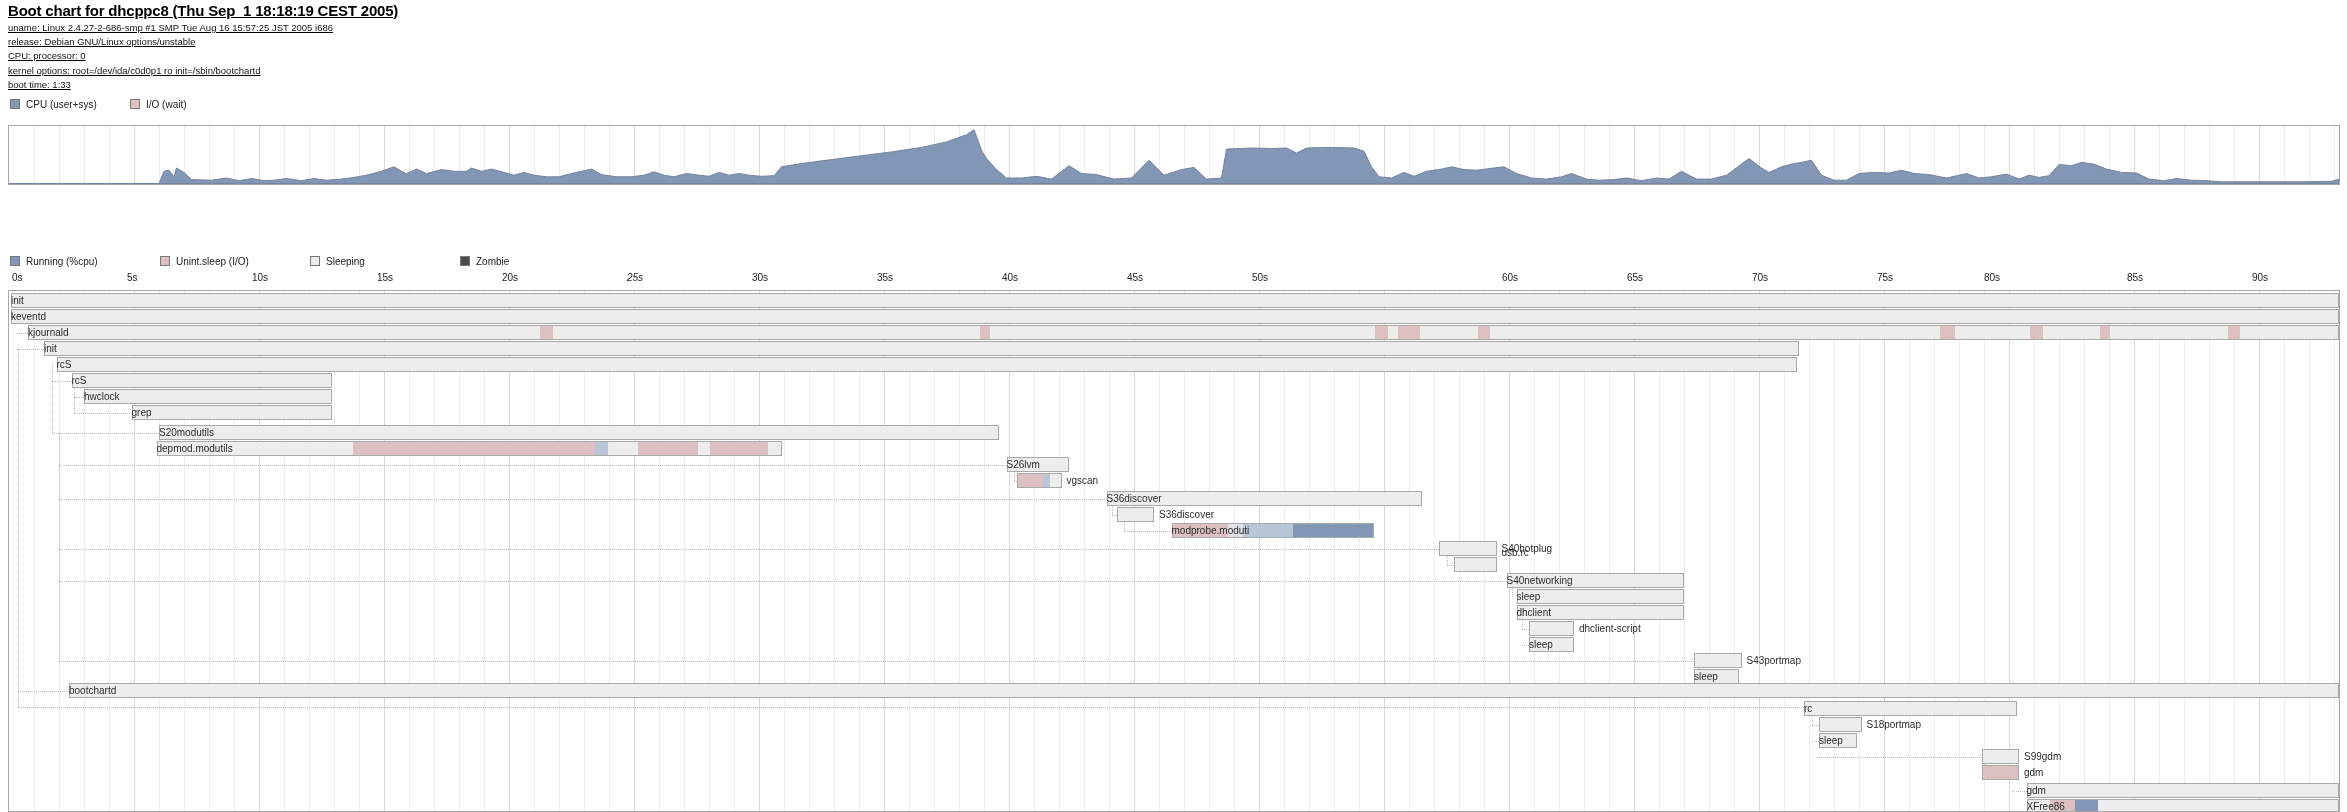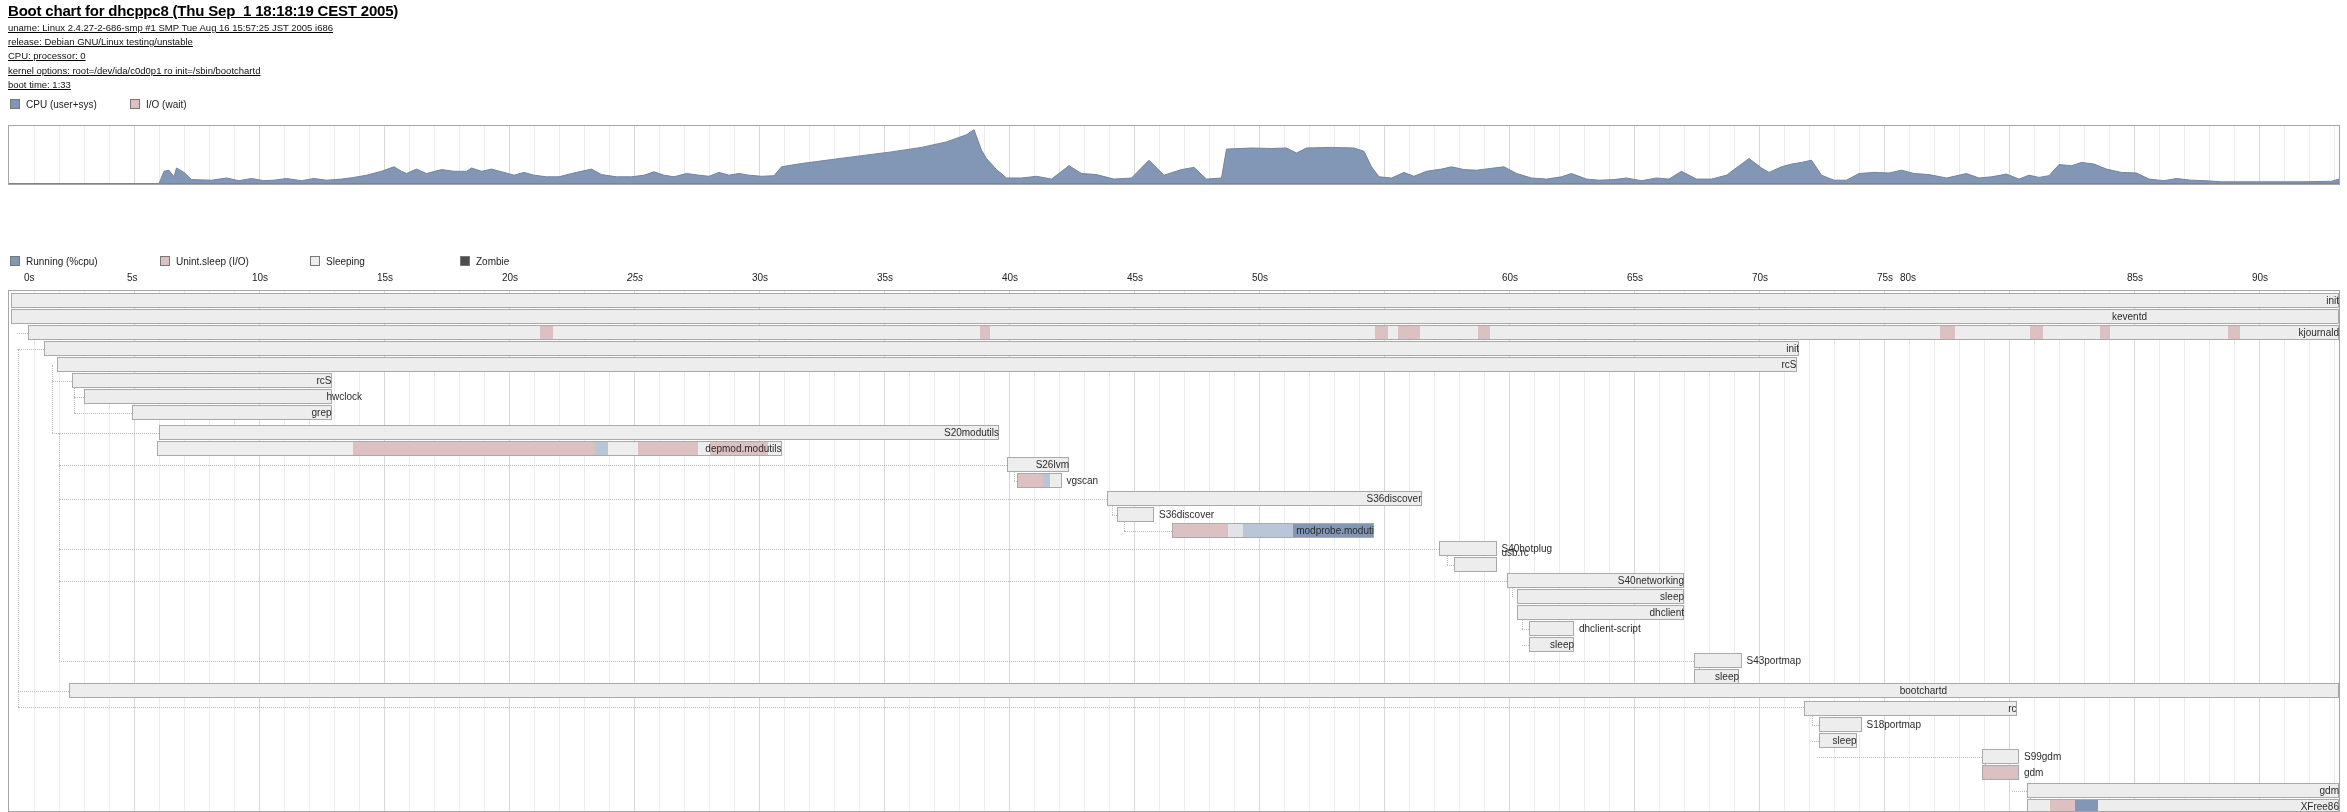--- a/index.html
+++ b/index.html
@@ -14,31 +14,31 @@
   .sw{display:inline-block;width:10px;height:10px;border:1px solid #777;
       vertical-align:-1px;margin-right:6px;}
   .chartbox{position:absolute;background:#fff;border:1px solid #a6a6a6;overflow:hidden;}
   .grid{position:absolute;top:0;bottom:0;width:1px;background:#ececec;}
   .grid.major{background:#d8d8d8;}
   .axis{position:absolute;height:14px;font-size:10px;color:#222;}
   .tick{position:absolute;top:0;white-space:nowrap;}
   .pbar{position:absolute;height:15px;background:#ededed;border:1px solid #a9a9a9;overflow:hidden;}
   .seg{position:absolute;top:0;bottom:0;}
   .plabel{position:absolute;height:15px;line-height:15px;font-size:10px;color:#2b2b2b;white-space:nowrap;}
-  .plabel.c{text-align:right;}
+  .plabel.c{text-align:left;}
   .conn-h{position:absolute;height:0;border-top:1px dotted #bdbdbd;}
   .conn-v{position:absolute;width:0;border-left:1px dotted #bdbdbd;}
 </style>
 </head>
 <body data-name="bootchart-page">
 
 <div class="hdr" data-name="header">
   <div class="title" data-name="page-title">Boot chart for dhcppc8 (Thu Sep  1 18:18:19 CEST 2005)</div>
   <div class="info" data-name="uname-line">uname: Linux 2.4.27-2-686-smp #1 SMP Tue Aug 16 15:57:25 JST 2005 i686</div>
-  <div class="info" data-name="release-line">release: Debian GNU/Linux testing/unstable</div>
+  <div class="info" data-name="release-line">release: Debian GNU/Linux options/unstable</div>
   <div class="info" data-name="cpu-line">CPU: processor: 0</div>
   <div class="info" data-name="kernel-options-line">kernel options: root=/dev/ida/c0d0p1 ro init=/sbin/bootchartd</div>
   <div class="info" data-name="boot-time-line">boot time: 1:33</div>
 </div>
 
 <div class="legend" style="left:8px;top:99px;width:600px;" data-name="cpu-chart-legend">
     <span class="li" data-name="legend-item" style="left: 2px;"><span class="sw" data-name="legend-swatch-icon" style="background: rgb(129, 151, 181);"></span>CPU (user+sys)</span>
     <span class="li" data-name="legend-item" style="left: 122px;"><span class="sw" data-name="legend-swatch-icon" style="background: rgb(221, 192, 193);"></span>I/O (wait)</span>
   </div>
 <div class="chartbox" style="left:8px;top:125px;width:2332px;height:60px;" data-name="cpu-chart">
@@ -142,37 +142,37 @@
     </svg>
 </div>
 
 <div class="legend" style="left:8px;top:256px;width:700px;" data-name="process-chart-legend">
     <span class="li" data-name="legend-item" style="left: 2px;"><span class="sw" data-name="legend-swatch-icon" style="background: rgb(129, 151, 181);"></span>Running (%cpu)</span>
     <span class="li" data-name="legend-item" style="left: 152px;"><span class="sw" data-name="legend-swatch-icon" style="background: rgb(221, 192, 193);"></span>Unint.sleep (I/O)</span>
     <span class="li" data-name="legend-item" style="left: 302px;"><span class="sw" data-name="legend-swatch-icon" style="background: rgb(237, 237, 237);"></span>Sleeping</span>
     <span class="li" data-name="legend-item" style="left: 452px;"><span class="sw" data-name="legend-swatch-icon" style="background: rgb(77, 77, 77);"></span>Zombie</span>
   </div>
 <div class="axis" style="left:8px;top:272px;width:2332px;" data-name="time-axis">
-    <span class="tick" data-name="time-tick-label" style="left: 16px;">0s</span>
+    <span class="tick" data-name="time-tick-label" style="left: 4px;">0s</span>
     <span class="tick" data-name="time-tick-label" style="left: 119px;">5s</span>
     <span class="tick" data-name="time-tick-label" style="left: 244px;">10s</span>
     <span class="tick" data-name="time-tick-label" style="left: 369px;">15s</span>
     <span class="tick" data-name="time-tick-label" style="left: 494px;">20s</span>
     <span class="tick" data-name="time-tick-label" style="left: 619px; font-style: italic;">25s</span>
     <span class="tick" data-name="time-tick-label" style="left: 744px;">30s</span>
     <span class="tick" data-name="time-tick-label" style="left: 869px;">35s</span>
     <span class="tick" data-name="time-tick-label" style="left: 994px;">40s</span>
     <span class="tick" data-name="time-tick-label" style="left: 1119px;">45s</span>
     <span class="tick" data-name="time-tick-label" style="left: 1244px;">50s</span>
     <span class="tick" data-name="time-tick-label" style="left: 1369px; margin-top: 33px;">55s</span>
     <span class="tick" data-name="time-tick-label" style="left: 1494px;">60s</span>
     <span class="tick" data-name="time-tick-label" style="left: 1619px;">65s</span>
     <span class="tick" data-name="time-tick-label" style="left: 1744px;">70s</span>
     <span class="tick" data-name="time-tick-label" style="left: 1869px;">75s</span>
-    <span class="tick" data-name="time-tick-label" style="left: 1892px;">80s</span>
+    <span class="tick" data-name="time-tick-label" style="left: 1976px;">80s</span>
     <span class="tick" data-name="time-tick-label" style="left: 2119px;">85s</span>
     <span class="tick" data-name="time-tick-label" style="left: 2244px;">90s</span>
   </div>
 <div class="chartbox" style="left:8px;top:290px;width:2332px;height:522px;" data-name="process-chart">
   <div data-name="process-grid">
       <div class="grid" data-name="grid-line" style="left: 25px;"></div>
       <div class="grid" data-name="grid-line" style="left: 50px;"></div>
       <div class="grid" data-name="grid-line" style="left: 75px;"></div>
       <div class="grid" data-name="grid-line" style="left: 100px;"></div>
       <div class="grid major" data-name="grid-line" style="left: 125px;"></div>

